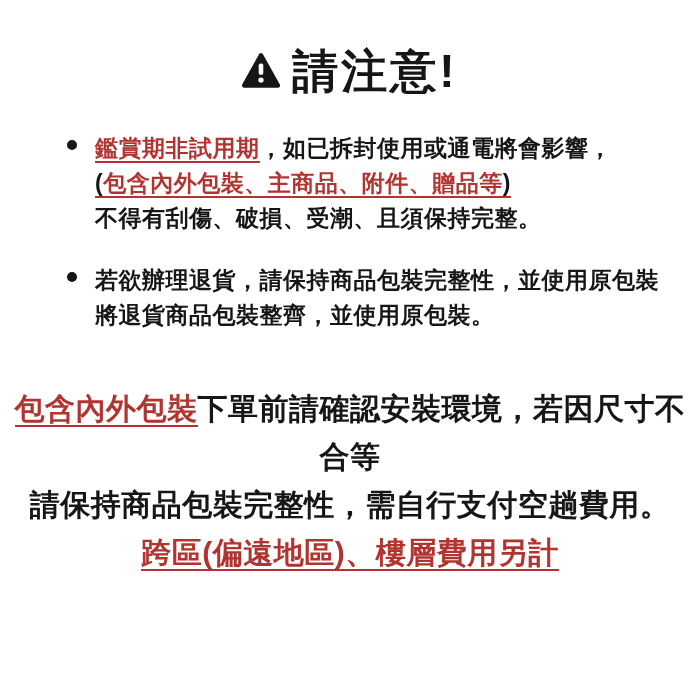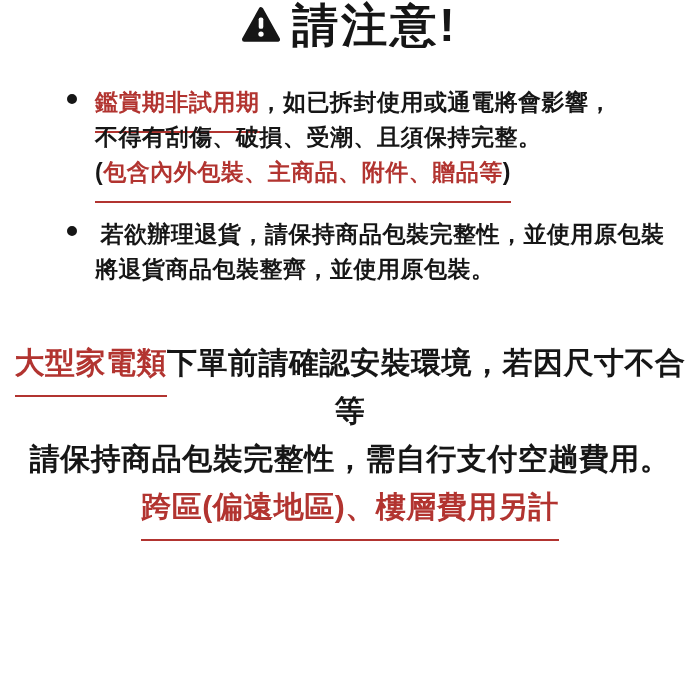--- a/index.html
+++ b/index.html
@@ -3,34 +3,34 @@
 <meta charset="utf-8">
 <style>
   :root { --red:#b23430; --ink:#161616; --bg:#ffffff; }
   * { margin:0; padding:0; box-sizing:border-box; }
   html,body { background:#fff; }
   .page {
     position:relative; width:700px; height:700px; background:var(--bg);
     font-family:"Liberation Sans","DejaVu Sans",sans-serif;
     font-weight:700; color:var(--ink); overflow:hidden;
   }
-  .title-row { display:flex; align-items:center; justify-content:center; gap:12px; }
+  .title-row { display:flex; align-items:center; justify-content:center; gap:12px; padding-top:46px; }
   .warn-icon svg { display:block; }
   .title-text { font-size:46px; letter-spacing:3px; line-height:1.1; }
 
   .bullets { margin:34px 30px 0 67px; }
   .bullet { position:relative; padding-left:28px; font-size:23px; line-height:35px; letter-spacing:0.5px; }
   .bullet-2 { margin-top:27px; }
   .dot {
     position:absolute; left:0; top:9px; width:6px; height:6px;
     border:5px solid var(--ink); border-radius:50%; background:#fff;
   }
   .red { color:var(--red); }
-  .u { border-bottom:2px solid var(--red); padding-bottom:16px; }
-  .sub-para { margin-top:9px;text-align:center; }
+  .u { border-bottom:2px solid var(--red); padding-bottom:0; }
+  .sub-para { margin-top:9px; }
 
   .footer { margin-top:52px; text-align:center; font-size:30px; line-height:48px; letter-spacing:0.5px; }
 </style>
 </head>
 <body>
 
 <div class="page">
 
   <div class="title-row">
     <span class="warn-icon">
@@ -43,37 +43,37 @@
     <span class="title-text">請注意!</span>
   </div>
 
   <div class="bullets">
 
     <div class="bullet bullet-1">
       <span class="dot"></span>
       <div class="line">
         <span class="red u">鑑賞期非試用期</span><span>，如已拆封使用或通電將會影響，</span>
       </div>
-      <div class="line">不得有刮傷、破損、受潮、且須保持完整。</div>
       <div class="line">
         <span class="u"><span>(</span><span class="red">包含內外包裝、主商品、附件、贈品等</span><span>)</span></span>
       </div>
+      <div class="line">不得有刮傷、破損、受潮、且須保持完整。</div>
     </div>
 
     <div class="bullet bullet-2">
       <span class="dot"></span>
       <div class="line sub-para">若欲辦理退貨，請保持商品包裝完整性，並使用原包裝</div>
       <div class="line">將退貨商品包裝整齊，並使用原包裝。</div>
     </div>
 
   </div>
 
   <div class="footer">
     <div class="f-line">
-      <span class="red u">大型家電類</span><span>下單前請確認安裝環境，若因尺寸不合等</span>
+      <span class="red u">包含內外包裝</span><span>下單前請確認安裝環境，若因尺寸不合等</span>
     </div>
     <div class="f-line">請保持商品包裝完整性，需自行支付空趟費用。</div>
     <div class="f-line">
       <span class="red u">跨區(偏遠地區)、樓層費用另計</span>
     </div>
   </div>
 
 </div>
 
 </body></html>

